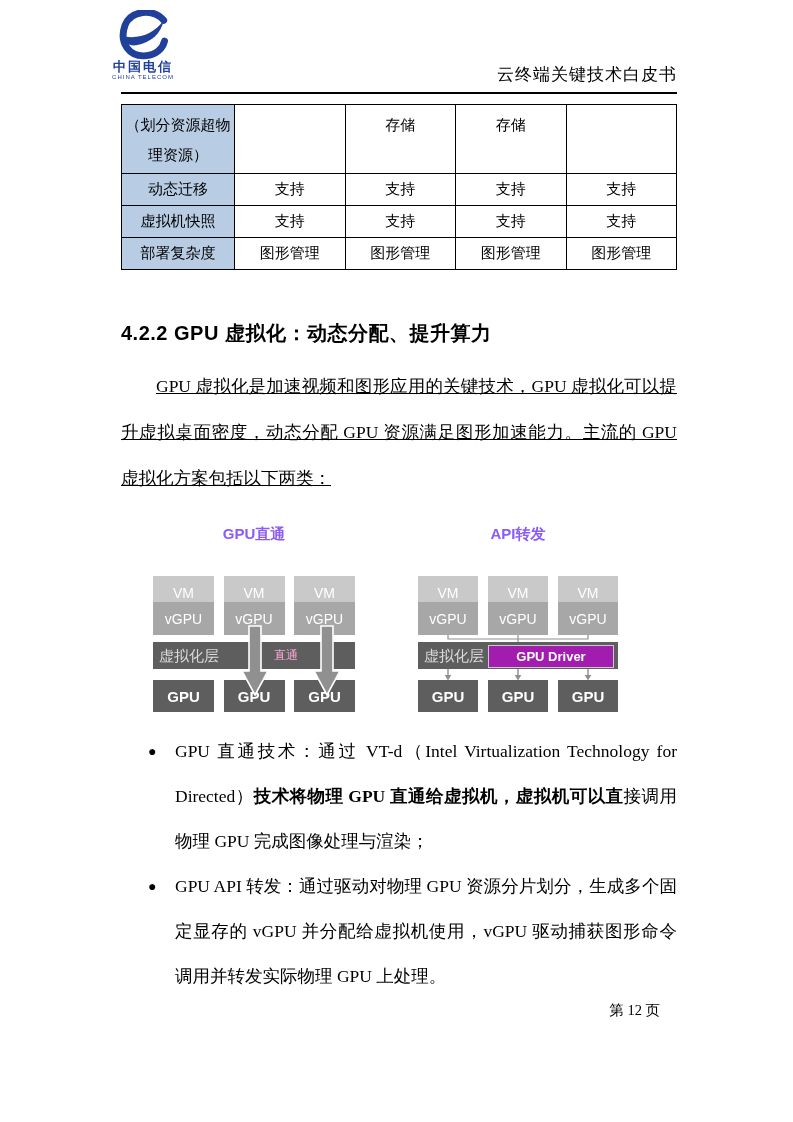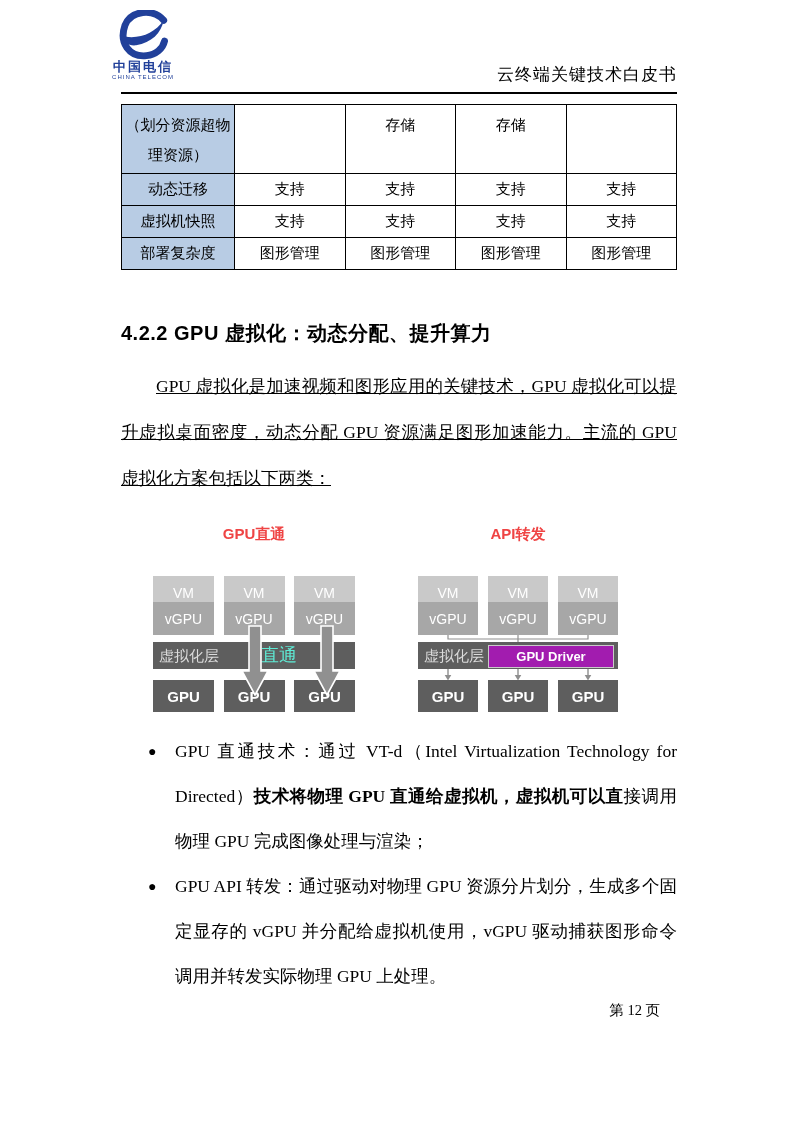--- a/index.html
+++ b/index.html
@@ -75,21 +75,21 @@
     position:relative;
     margin:24px 0 0 121px;
     width:556px;height:190px;
     font-family:"Liberation Sans","DejaVu Sans",sans-serif;
   }
   .panel{position:absolute;top:0;height:190px;}
   .panel-left{left:32px;width:202px;}
   .panel-right{left:297px;width:200px;}
   .panel-title{
     position:absolute;top:0;left:0;right:0;
-    text-align:center;font-weight:bold;font-size:15px;color:#ef4444;
+    text-align:center;font-weight:bold;font-size:15px;color:#8b5cf6;
   }
   .row{position:absolute;left:0;right:0;display:flex;justify-content:space-between;}
   .row-vm{top:37px;margin-top:14px;}
   .row-vgpu{top:77px;}
   .row-gpu{top:155px;}
   .box{
     width:61px;height:33px;
     display:flex;align-items:center;justify-content:center;
     color:#fff;font-size:14px;
   }
@@ -99,22 +99,22 @@
   .gpu{background:#5e5e5e;font-weight:bold;font-size:15px;height:32px;}
   .band{
     position:absolute;top:117px;left:0;right:0;height:27px;
     background:#5e5e5e;
   }
   .layer-label{
     position:absolute;left:6px;top:0;
     line-height:27px;color:#dcdcdc;font-size:15px;
   }
   .pass-label{
-    position:absolute;left:108px;top:0;
-    line-height:27px;color:#5eead4;font-size:18px;
+    position:absolute;left:121px;top:0;
+    line-height:27px;color:#f9a8d4;font-size:12px;
   }
   .driver-box{
     position:absolute;left:70px;top:3px;width:124px;height:21px;
     background:#a21caf;border:1px solid #c9c9c9;
     display:flex;align-items:center;justify-content:center;
     color:#fff;font-weight:bold;font-size:13px;
   }
   .pass-arrow{position:absolute;top:100px;width:30px;height:72px;}
   .pass-arrow.a1{left:87px;}
   .pass-arrow.a2{left:159px;}

